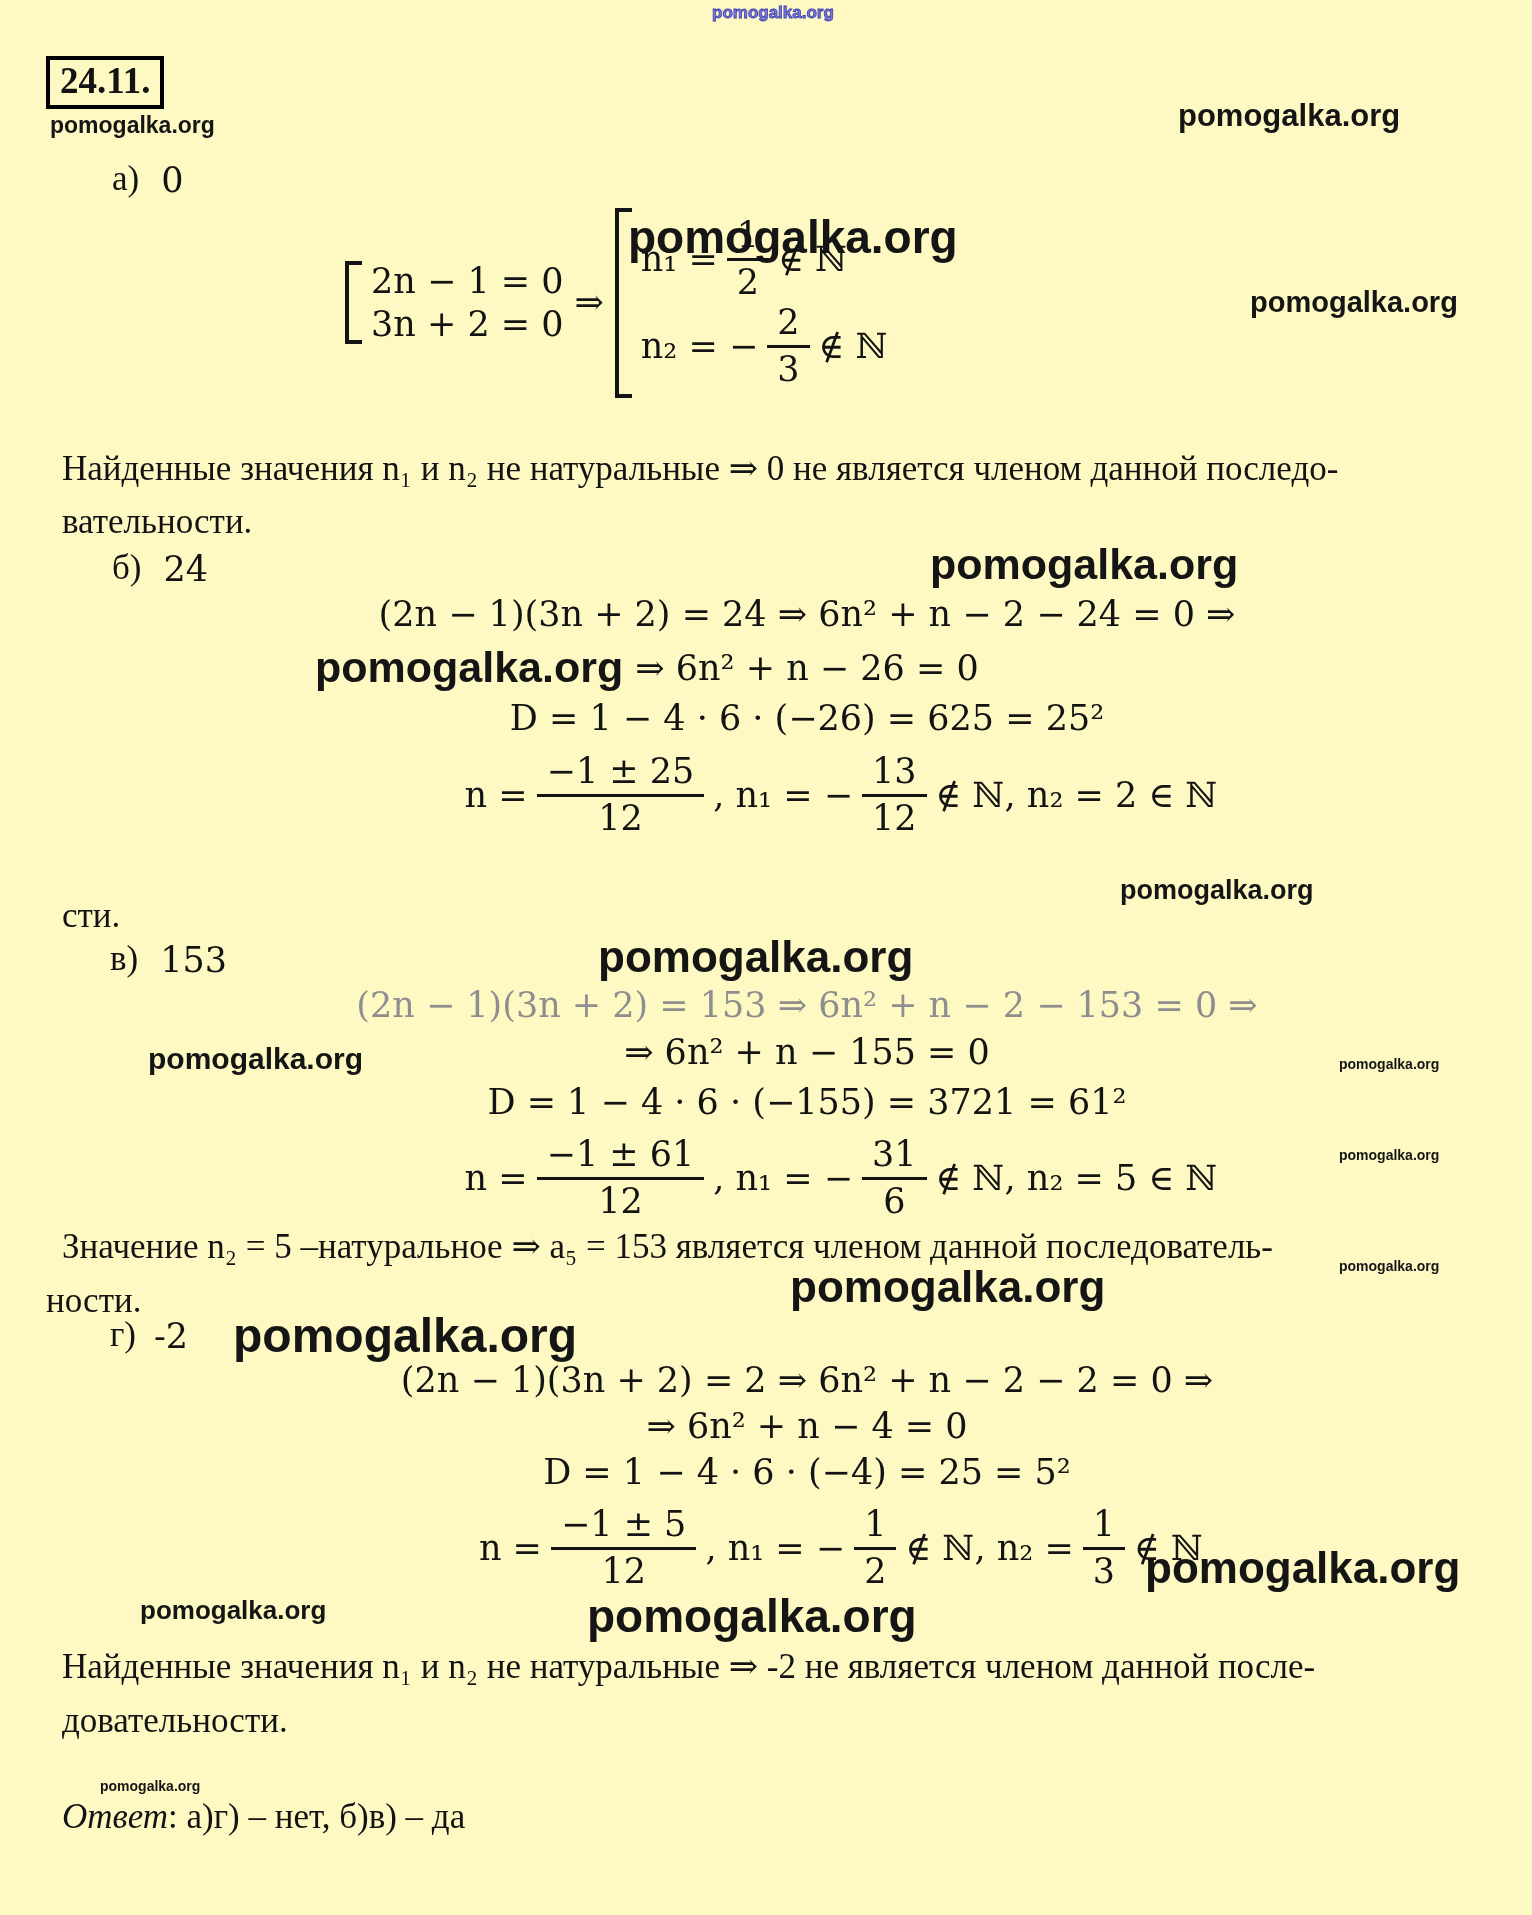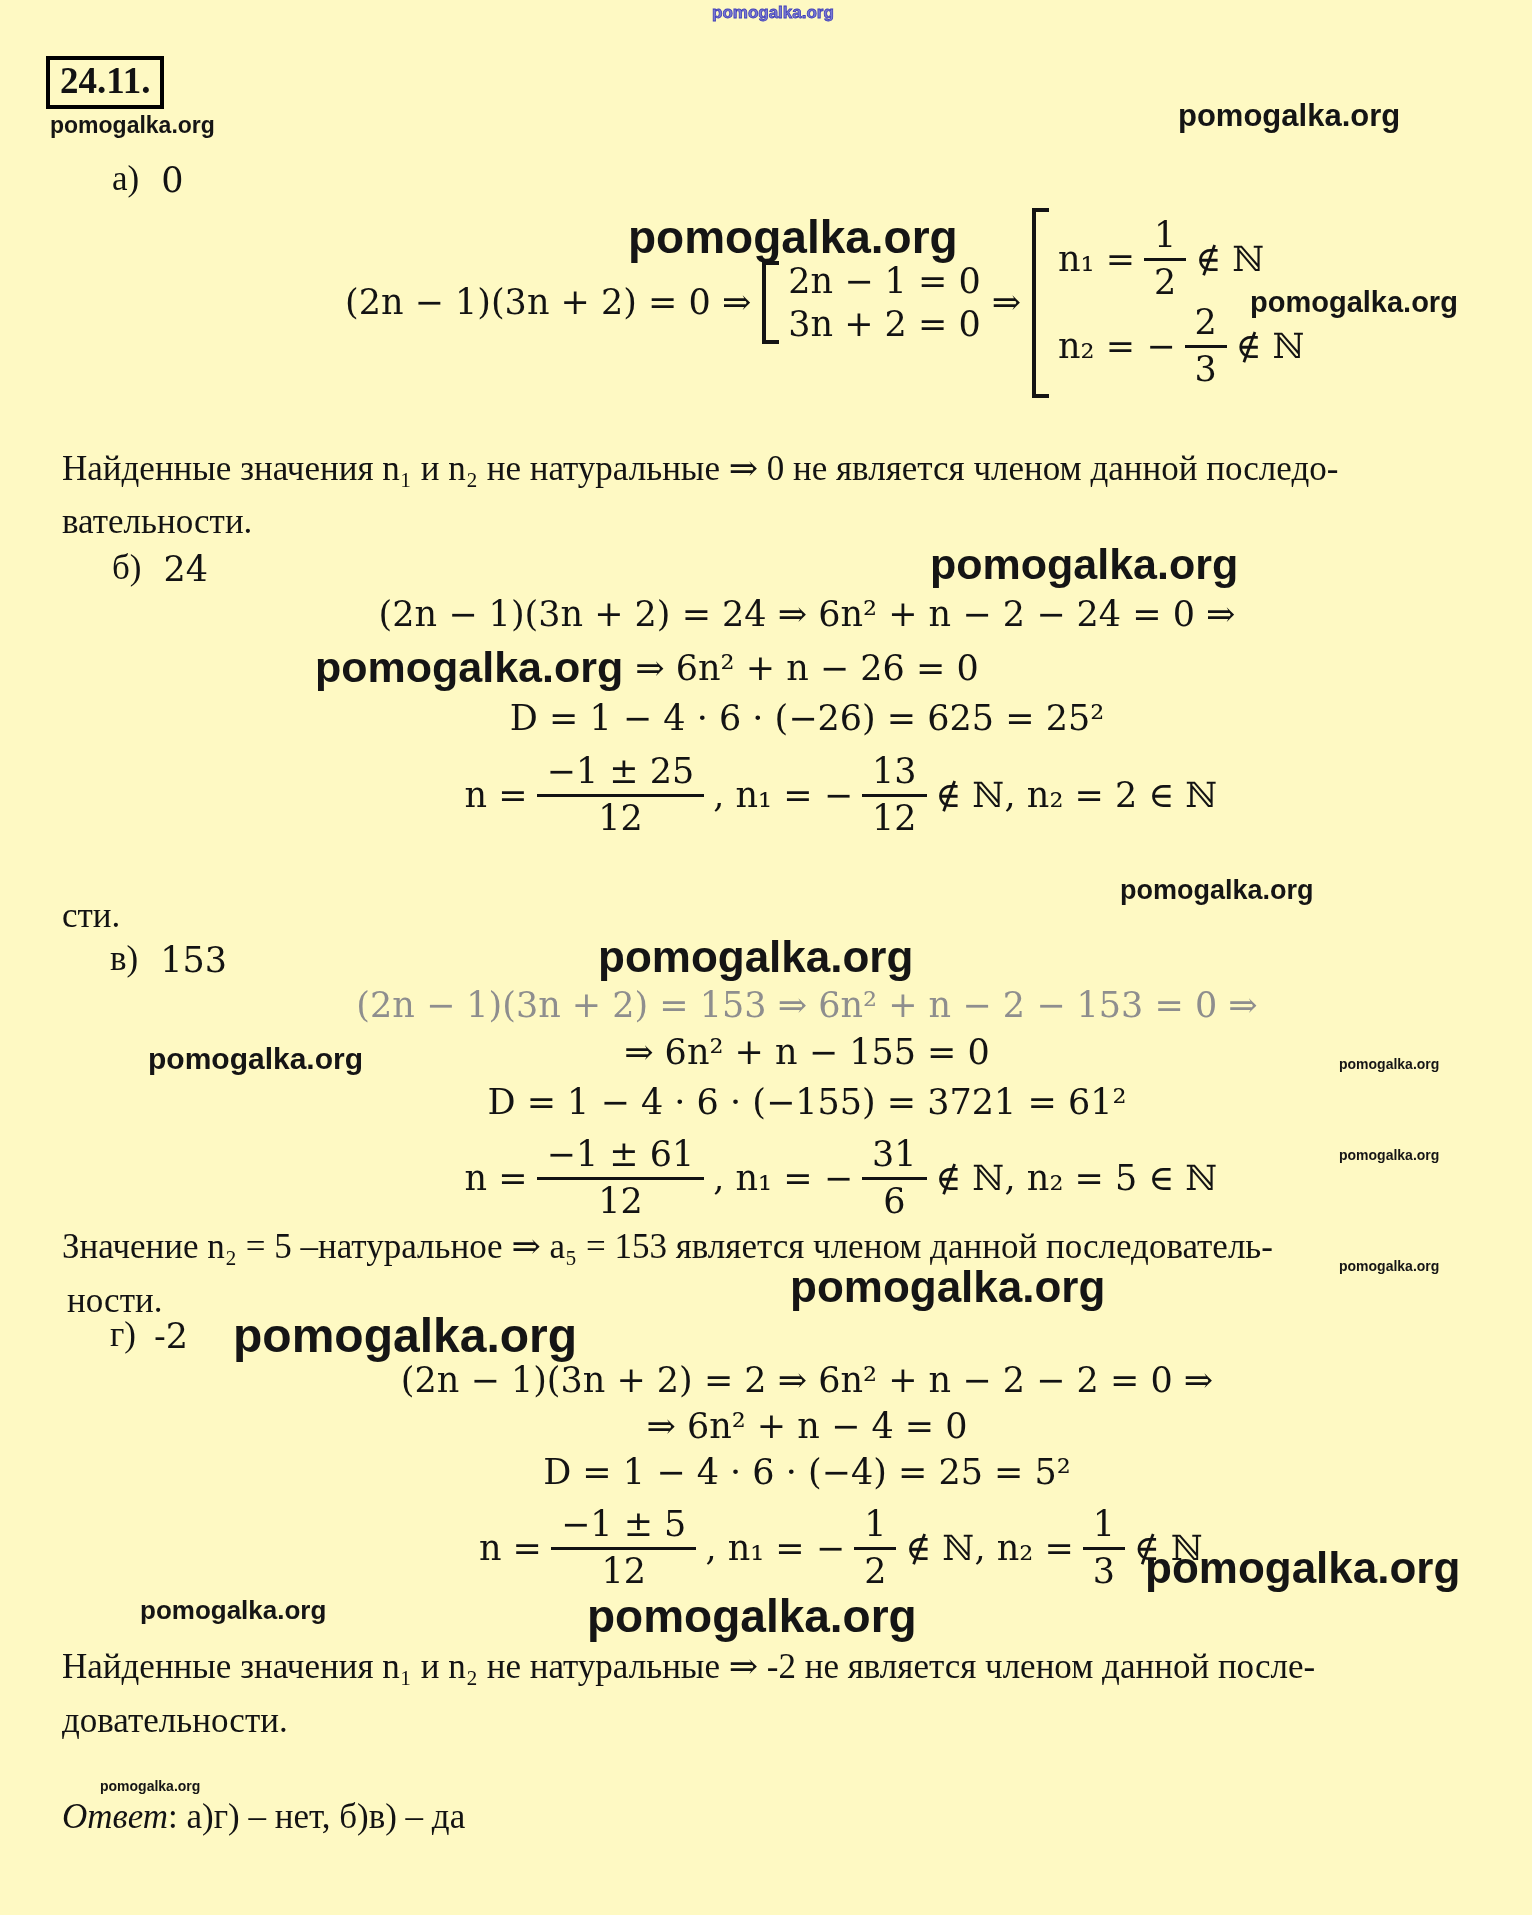--- a/index.html
+++ b/index.html
@@ -47,21 +47,20 @@
   <div class="abs wm" style="left:1178px;top:98px;font-size:31px;font-weight:600;">pomogalka.org</div>
 
   <div class="abs rus" style="left:112px;top:160px;display:flex;gap:22px;">
     <span>а)</span>
       <span class="math">0</span>
   </div>
 
   <div class="abs wm" style="left:628px;top:210px;font-size:46px;">pomogalka.org</div>
 
   <div class="abs" style="left:345px;top:200px;height:205px;display:flex;align-items:center;gap:11px;">
-    <span class="math">(2n − 1)(3n + 2) = 0 ⇒</span>
     <span class="sysrow">
       <span class="lbrack"></span>
       <span class="stack math" style="gap:2px;">
         <span>2n − 1 = 0</span>
         <span>3n + 2 = 0</span>
       </span>
     </span>
     <span class="math">⇒</span>
     <span class="sysrow" style="height:190px;">
       <span class="lbrack"></span>
@@ -146,21 +145,21 @@
       <span class="num">31</span>
       <span class="den">6</span>
     </span>
     <span class="math">∉ ℕ, n₂ = 5 ∈ ℕ</span>
   </div>
   <div class="abs wm" style="left:1339px;top:1147px;font-size:14px;font-weight:600;">pomogalka.org</div>
 
   <div class="abs rus" style="left:62px;top:1228px;">Значение n₂ = 5 –натуральное ⇒ a₅ = 153  является членом данной последователь-</div>
   <div class="abs wm" style="left:1339px;top:1258px;font-size:14px;font-weight:600;">pomogalka.org</div>
   <div class="abs wm" style="left:790px;top:1262px;font-size:44px;">pomogalka.org</div>
-  <div class="abs rus" style="left:67px;top:1282px;">ности.</div>
+  <div class="abs rus" style="left:46px;top:1282px;">ности.</div>
 
   <div class="abs rus" style="left:110px;top:1316px;display:flex;gap:18px;">
     <span>г)</span>
       <span class="math">-2</span>
   </div>
   <div class="abs wm" style="left:233px;top:1308px;font-size:48px;">pomogalka.org</div>
 
   <div class="abs eqline math" style="top:1360px;">(2n − 1)(3n + 2) = 2 ⇒ 6n² + n − 2 − 2 = 0 ⇒</div>
   <div class="abs eqline math" style="top:1406px;">⇒ 6n² + n − 4 = 0</div>
   <div class="abs eqline math" style="top:1452px;">D = 1 − 4 · 6 · (−4) = 25 = 5²</div>

